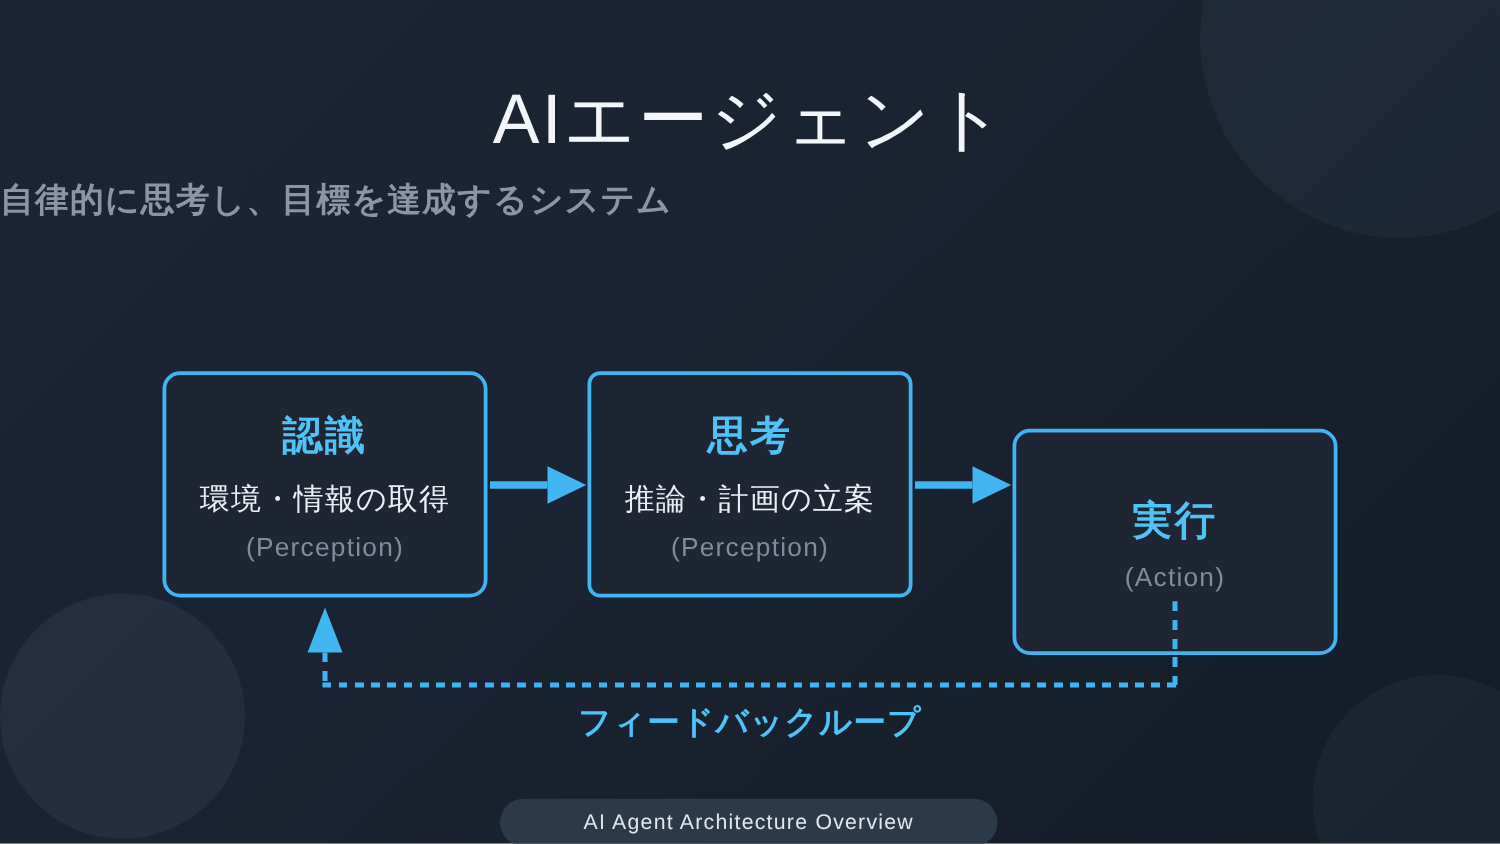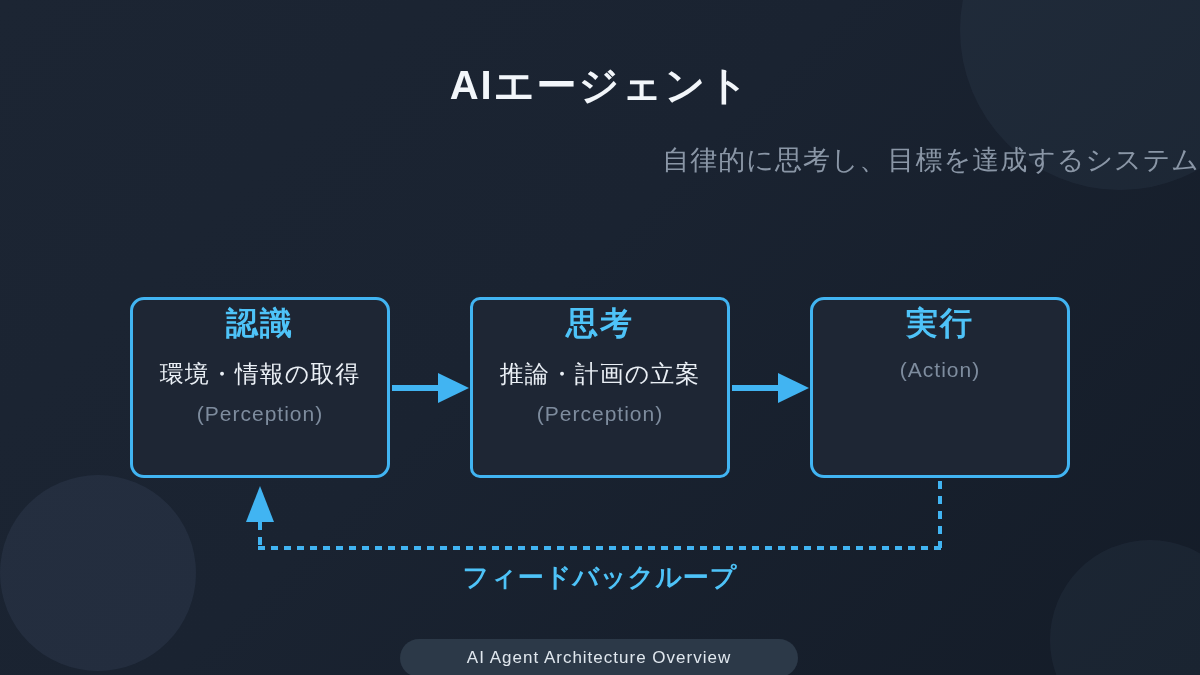--- a/index.html
+++ b/index.html
@@ -29,53 +29,54 @@
   }
   .deco-tr { left: 960px; top: -130px; width: 320px; height: 320px; background: rgba(160,190,235,0.05); }
   .deco-bl { left: 0px;   top: 475px;  width: 196px; height: 196px; background: rgba(160,190,235,0.07); }
   .deco-br { left: 1050px; top: 540px; width: 200px; height: 200px; background: rgba(160,190,235,0.05); }
 
   .page-title {
     position: absolute;
     left: 0; top: 58px;
     width: 1200px;
     text-align: center;
-    font-size: 40px;
-    font-weight: 700;
+    font-size: 56px;
+    font-weight: 400;
     letter-spacing: 2px;
     color: #f2f6fa;
   }
   .page-subtitle {
     position: absolute;
     left: 0; top: 142px;
     width: 1200px;
-    text-align: right;
+    text-align: left;
     font-size: 27px;
-    font-weight: 400;
+    font-weight: 700;
     letter-spacing: 1px;
     color: var(--subtitle-text);
   }
 
   .stage-box {
     position: absolute;
     top: 297px;
     width: 260px;
     height: 181px;
     background: var(--box-bg);
     border: 3px solid var(--accent);
     border-radius: 14px;
     display: flex;
     flex-direction: column;
     align-items: center;
+    justify-content: center;
     gap: 12px;
     padding-top: 2px;
   }
   .box-1 { left: 130px; }
   .box-2 { left: 470px; border-radius: 10px; }
-  .box-3 { left: 810px; }
+  .box-3 { left: 810px; margin-top: 46px; }
 
   .stage-heading {
     font-size: 32px;
     font-weight: 800;
     letter-spacing: 2px;
     color: var(--heading-cyan);
   }
   .stage-desc {
     font-size: 24px;
     color: var(--body-text);

